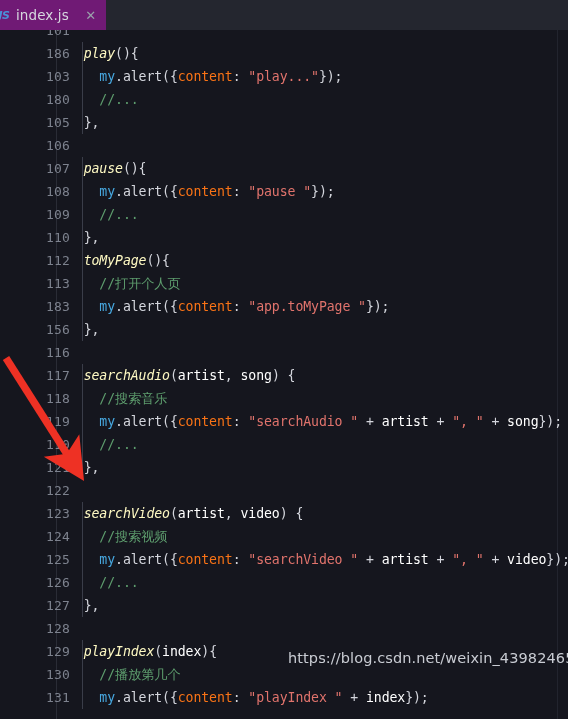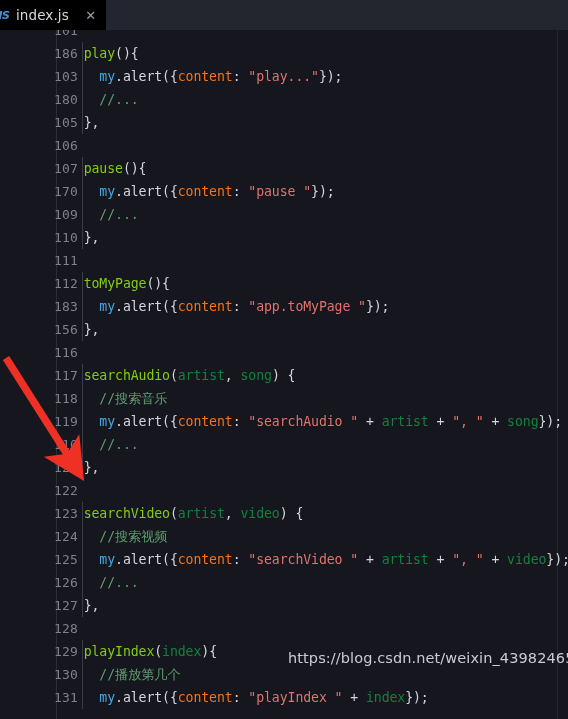--- a/index.html
+++ b/index.html
@@ -28,21 +28,21 @@
   }
   .tabbar-rest {
     flex: 1;
     background: #24262f;
   }
   .tab {
     display: flex;
     align-items: center;
     height: 30px;
     padding: 0 7px 0 2px;
-    background: #000000;
+    background: #701a75;
     box-sizing: border-box;
     cursor: pointer;
   }
   .tab-icon {
     width: 16px;
     height: 16px;
     margin-left: -6px;
     margin-right: 4px;
     display: flex;
     align-items: center;
@@ -105,21 +105,21 @@
     width: 568px;
   }
   .row {
     position: relative;
     height: 23px;
     line-height: 23px;
     white-space: pre;
   }
   .lnum {
     position: absolute;
-    left: 8px;
+    left: 0;
     width: 44px;
     text-align: right;
     font-family: "DejaVu Sans Mono", monospace;
     font-size: 13px;
     color: #7d828e;
     letter-spacing: 0.2px;
     padding-left: 26px;
   }
   .ltext {
     position: absolute;
@@ -131,22 +131,22 @@
   }
 
   
   .guide {
     position: absolute;
     width: 1px;
     background: #3a3d49;
   }
 
   
-  .t-fn    { color: #84cc16; }
-  .t-param { color: #15803d; margin-top: 17px; }
+  .t-fn    { color: #fef9c3; font-style: italic; }
+  .t-param { color: #ffffff; margin-top: 17px; }
   .t-punc  { color: #d4d6dd; }
   .t-obj   { color: #47a8e0; text-align: center; }
   .t-prop  { color: #f97316; }
   .t-str   { color: #e0736c; }
   .t-cmt   { color: #5e9e6e; }
   .t-op    { color: #d4d6dd; }
   .t-plain { color: #d4d6dd; }
 
   
   .arrow-layer {
@@ -186,25 +186,25 @@
     <div class="gutter-sep"></div>
     <div class="right-rule"></div>
     <div class="code-area" id="code-area">
         <div class="row"><span class="lnum">101</span><span class="ltext"></span></div>
         <div class="row"><span class="lnum">186</span><span class="ltext"><span class="t-plain">  </span><span class="t-fn">play</span><span class="t-punc">(){</span></span><div class="guide" style="left: 81.88px; top: 0px; height: 23px;"></div></div>
         <div class="row"><span class="lnum">103</span><span class="ltext"><span class="t-plain">    </span><span class="t-obj">my</span><span class="t-punc">.alert({</span><span class="t-prop">content</span><span class="t-punc">: </span><span class="t-str">"play..."</span><span class="t-punc">});</span></span><div class="guide" style="left: 81.88px; top: 0px; height: 23px;"></div></div>
         <div class="row"><span class="lnum">180</span><span class="ltext"><span class="t-plain">    </span><span class="t-cmt">//...</span></span><div class="guide" style="left: 81.88px; top: 0px; height: 23px;"></div></div>
         <div class="row"><span class="lnum">105</span><span class="ltext"><span class="t-plain">  </span><span class="t-punc">},</span></span><div class="guide" style="left: 81.88px; top: 0px; height: 23px;"></div></div>
         <div class="row"><span class="lnum">106</span><span class="ltext"></span></div>
         <div class="row"><span class="lnum">107</span><span class="ltext"><span class="t-plain">  </span><span class="t-fn">pause</span><span class="t-punc">(){</span></span><div class="guide" style="left: 81.88px; top: 0px; height: 23px;"></div></div>
-        <div class="row"><span class="lnum">170</span><span class="ltext"><span class="t-plain">    </span><span class="t-obj">my</span><span class="t-punc">.alert({</span><span class="t-prop">content</span><span class="t-punc">: </span><span class="t-str">"pause "</span><span class="t-punc">});</span></span><div class="guide" style="left: 81.88px; top: 0px; height: 23px;"></div></div>
+        <div class="row"><span class="lnum">108</span><span class="ltext"><span class="t-plain">    </span><span class="t-obj">my</span><span class="t-punc">.alert({</span><span class="t-prop">content</span><span class="t-punc">: </span><span class="t-str">"pause "</span><span class="t-punc">});</span></span><div class="guide" style="left: 81.88px; top: 0px; height: 23px;"></div></div>
         <div class="row"><span class="lnum">109</span><span class="ltext"><span class="t-plain">    </span><span class="t-cmt">//...</span></span><div class="guide" style="left: 81.88px; top: 0px; height: 23px;"></div></div>
         <div class="row"><span class="lnum">110</span><span class="ltext"><span class="t-plain">  </span><span class="t-punc">},</span></span><div class="guide" style="left: 81.88px; top: 0px; height: 23px;"></div></div>
-        <div class="row"><span class="lnum">111</span><span class="ltext"></span></div>
         <div class="row"><span class="lnum">112</span><span class="ltext"><span class="t-plain">  </span><span class="t-fn">toMyPage</span><span class="t-punc">(){</span></span><div class="guide" style="left: 81.88px; top: 0px; height: 23px;"></div></div>
+        <div class="row"><span class="lnum">113</span><span class="ltext"><span class="t-plain">    </span><span class="t-cmt">//打开个人页</span></span><div class="guide" style="left: 81.88px; top: 0px; height: 23px;"></div></div>
         <div class="row"><span class="lnum">183</span><span class="ltext"><span class="t-plain">    </span><span class="t-obj">my</span><span class="t-punc">.alert({</span><span class="t-prop">content</span><span class="t-punc">: </span><span class="t-str">"app.toMyPage "</span><span class="t-punc">});</span></span><div class="guide" style="left: 81.88px; top: 0px; height: 23px;"></div></div>
         <div class="row"><span class="lnum">156</span><span class="ltext"><span class="t-plain">  </span><span class="t-punc">},</span></span><div class="guide" style="left: 81.88px; top: 0px; height: 23px;"></div></div>
         <div class="row"><span class="lnum">116</span><span class="ltext"></span></div>
         <div class="row"><span class="lnum">117</span><span class="ltext"><span class="t-plain">  </span><span class="t-fn">searchAudio</span><span class="t-punc">(</span><span class="t-param">artist</span><span class="t-punc">, </span><span class="t-param">song</span><span class="t-punc">) {</span></span><div class="guide" style="left: 81.88px; top: 0px; height: 23px;"></div></div>
         <div class="row"><span class="lnum">118</span><span class="ltext"><span class="t-plain">    </span><span class="t-cmt">//搜索音乐</span></span><div class="guide" style="left: 81.88px; top: 0px; height: 23px;"></div></div>
         <div class="row"><span class="lnum">119</span><span class="ltext"><span class="t-plain">    </span><span class="t-obj">my</span><span class="t-punc">.alert({</span><span class="t-prop">content</span><span class="t-punc">: </span><span class="t-str">"searchAudio "</span><span class="t-op"> + </span><span class="t-param">artist</span><span class="t-op"> + </span><span class="t-str">", "</span><span class="t-op"> + </span><span class="t-param">song</span><span class="t-punc">});</span></span><div class="guide" style="left: 81.88px; top: 0px; height: 23px;"></div></div>
         <div class="row"><span class="lnum">110</span><span class="ltext"><span class="t-plain">    </span><span class="t-cmt">//...</span></span><div class="guide" style="left: 81.88px; top: 0px; height: 23px;"></div></div>
         <div class="row"><span class="lnum">121</span><span class="ltext"><span class="t-plain">  </span><span class="t-punc">},</span></span><div class="guide" style="left: 81.88px; top: 0px; height: 23px;"></div></div>
         <div class="row"><span class="lnum">122</span><span class="ltext"></span></div>
         <div class="row"><span class="lnum">123</span><span class="ltext"><span class="t-plain">  </span><span class="t-fn">searchVideo</span><span class="t-punc">(</span><span class="t-param">artist</span><span class="t-punc">, </span><span class="t-param">video</span><span class="t-punc">) {</span></span><div class="guide" style="left: 81.88px; top: 0px; height: 23px;"></div></div>

